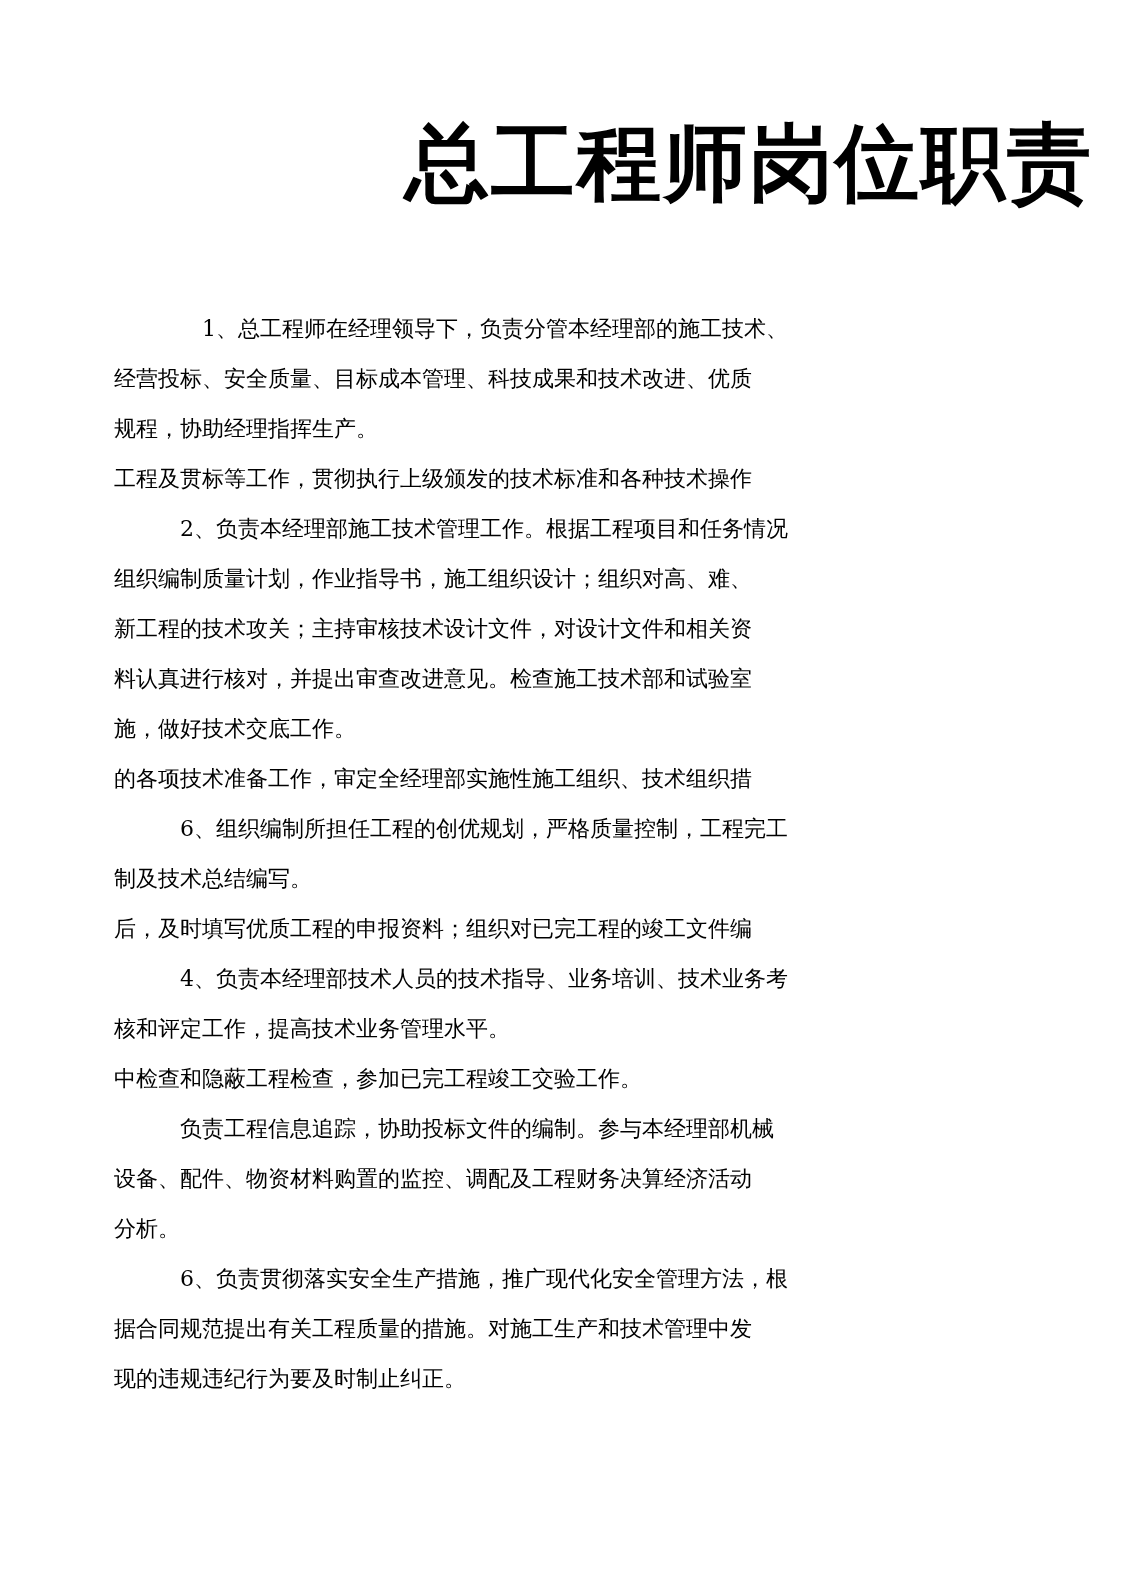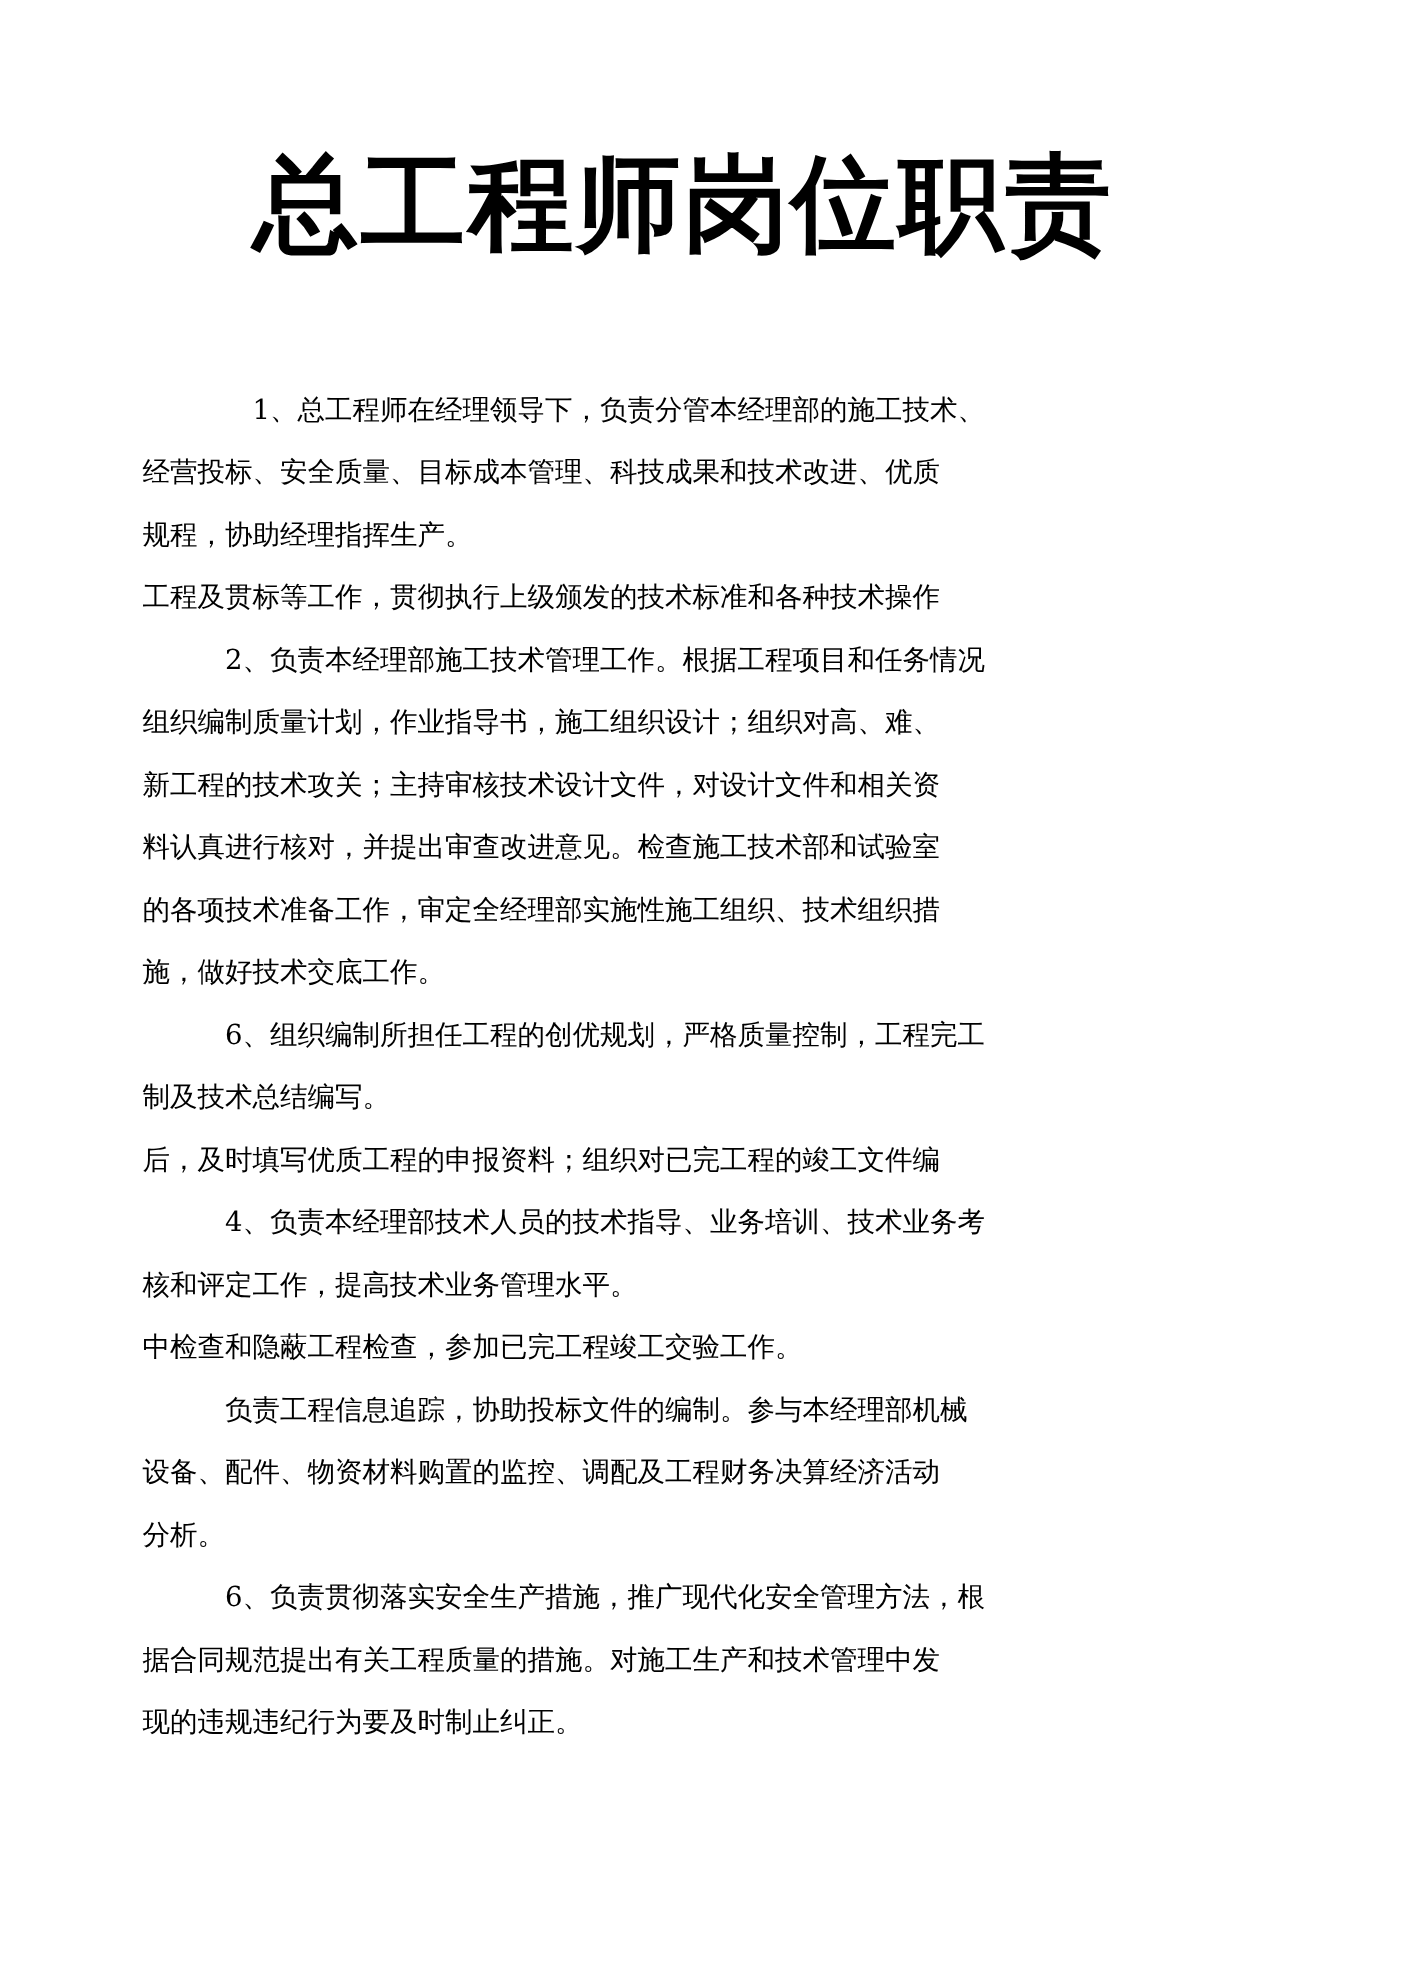--- a/index.html
+++ b/index.html
@@ -12,21 +12,21 @@
       height: 1588px;
       position: relative;
       overflow: hidden;
       color: #000000;
     }
     .title {
       position: absolute;
       left: 0;
       top: 108px;
       width: 1093px;
-      text-align: center;
+      text-align: right;
       font-family: "DejaVu Sans", sans-serif;
       font-weight: bold;
       font-size: 84px;
       line-height: 110px;
       letter-spacing: 2px;
       margin: 0;
     }
     .body {
       position: absolute;
       left: 114px;
@@ -55,22 +55,22 @@
     <span class="line indent" style="padding-left:88px">1、总工程师在经理领导下，负责分管本经理部的施工技术、</span>
     <span class="line">经营投标、安全质量、目标成本管理、科技成果和技术改进、优质</span>
     <span class="line">规程，协助经理指挥生产。</span>
     <span class="line">工程及贯标等工作，贯彻执行上级颁发的技术标准和各种技术操作</span>
   </div>
   <div>
     <span class="line indent">2、负责本经理部施工技术管理工作。根据工程项目和任务情况</span>
     <span class="line">组织编制质量计划，作业指导书，施工组织设计；组织对高、难、</span>
     <span class="line">新工程的技术攻关；主持审核技术设计文件，对设计文件和相关资</span>
     <span class="line">料认真进行核对，并提出审查改进意见。检查施工技术部和试验室</span>
+    <span class="line">施，做好技术交底工作。</span>
     <span class="line">的各项技术准备工作，审定全经理部实施性施工组织、技术组织措</span>
-    <span class="line">施，做好技术交底工作。</span>
   </div>
   <div>
     <span class="line indent">6、组织编制所担任工程的创优规划，严格质量控制，工程完工</span>
     <span class="line">制及技术总结编写。</span>
     <span class="line">后，及时填写优质工程的申报资料；组织对已完工程的竣工文件编</span>
   </div>
   <div>
     <span class="line indent">4、负责本经理部技术人员的技术指导、业务培训、技术业务考</span>
     <span class="line">核和评定工作，提高技术业务管理水平。</span>
   </div>

